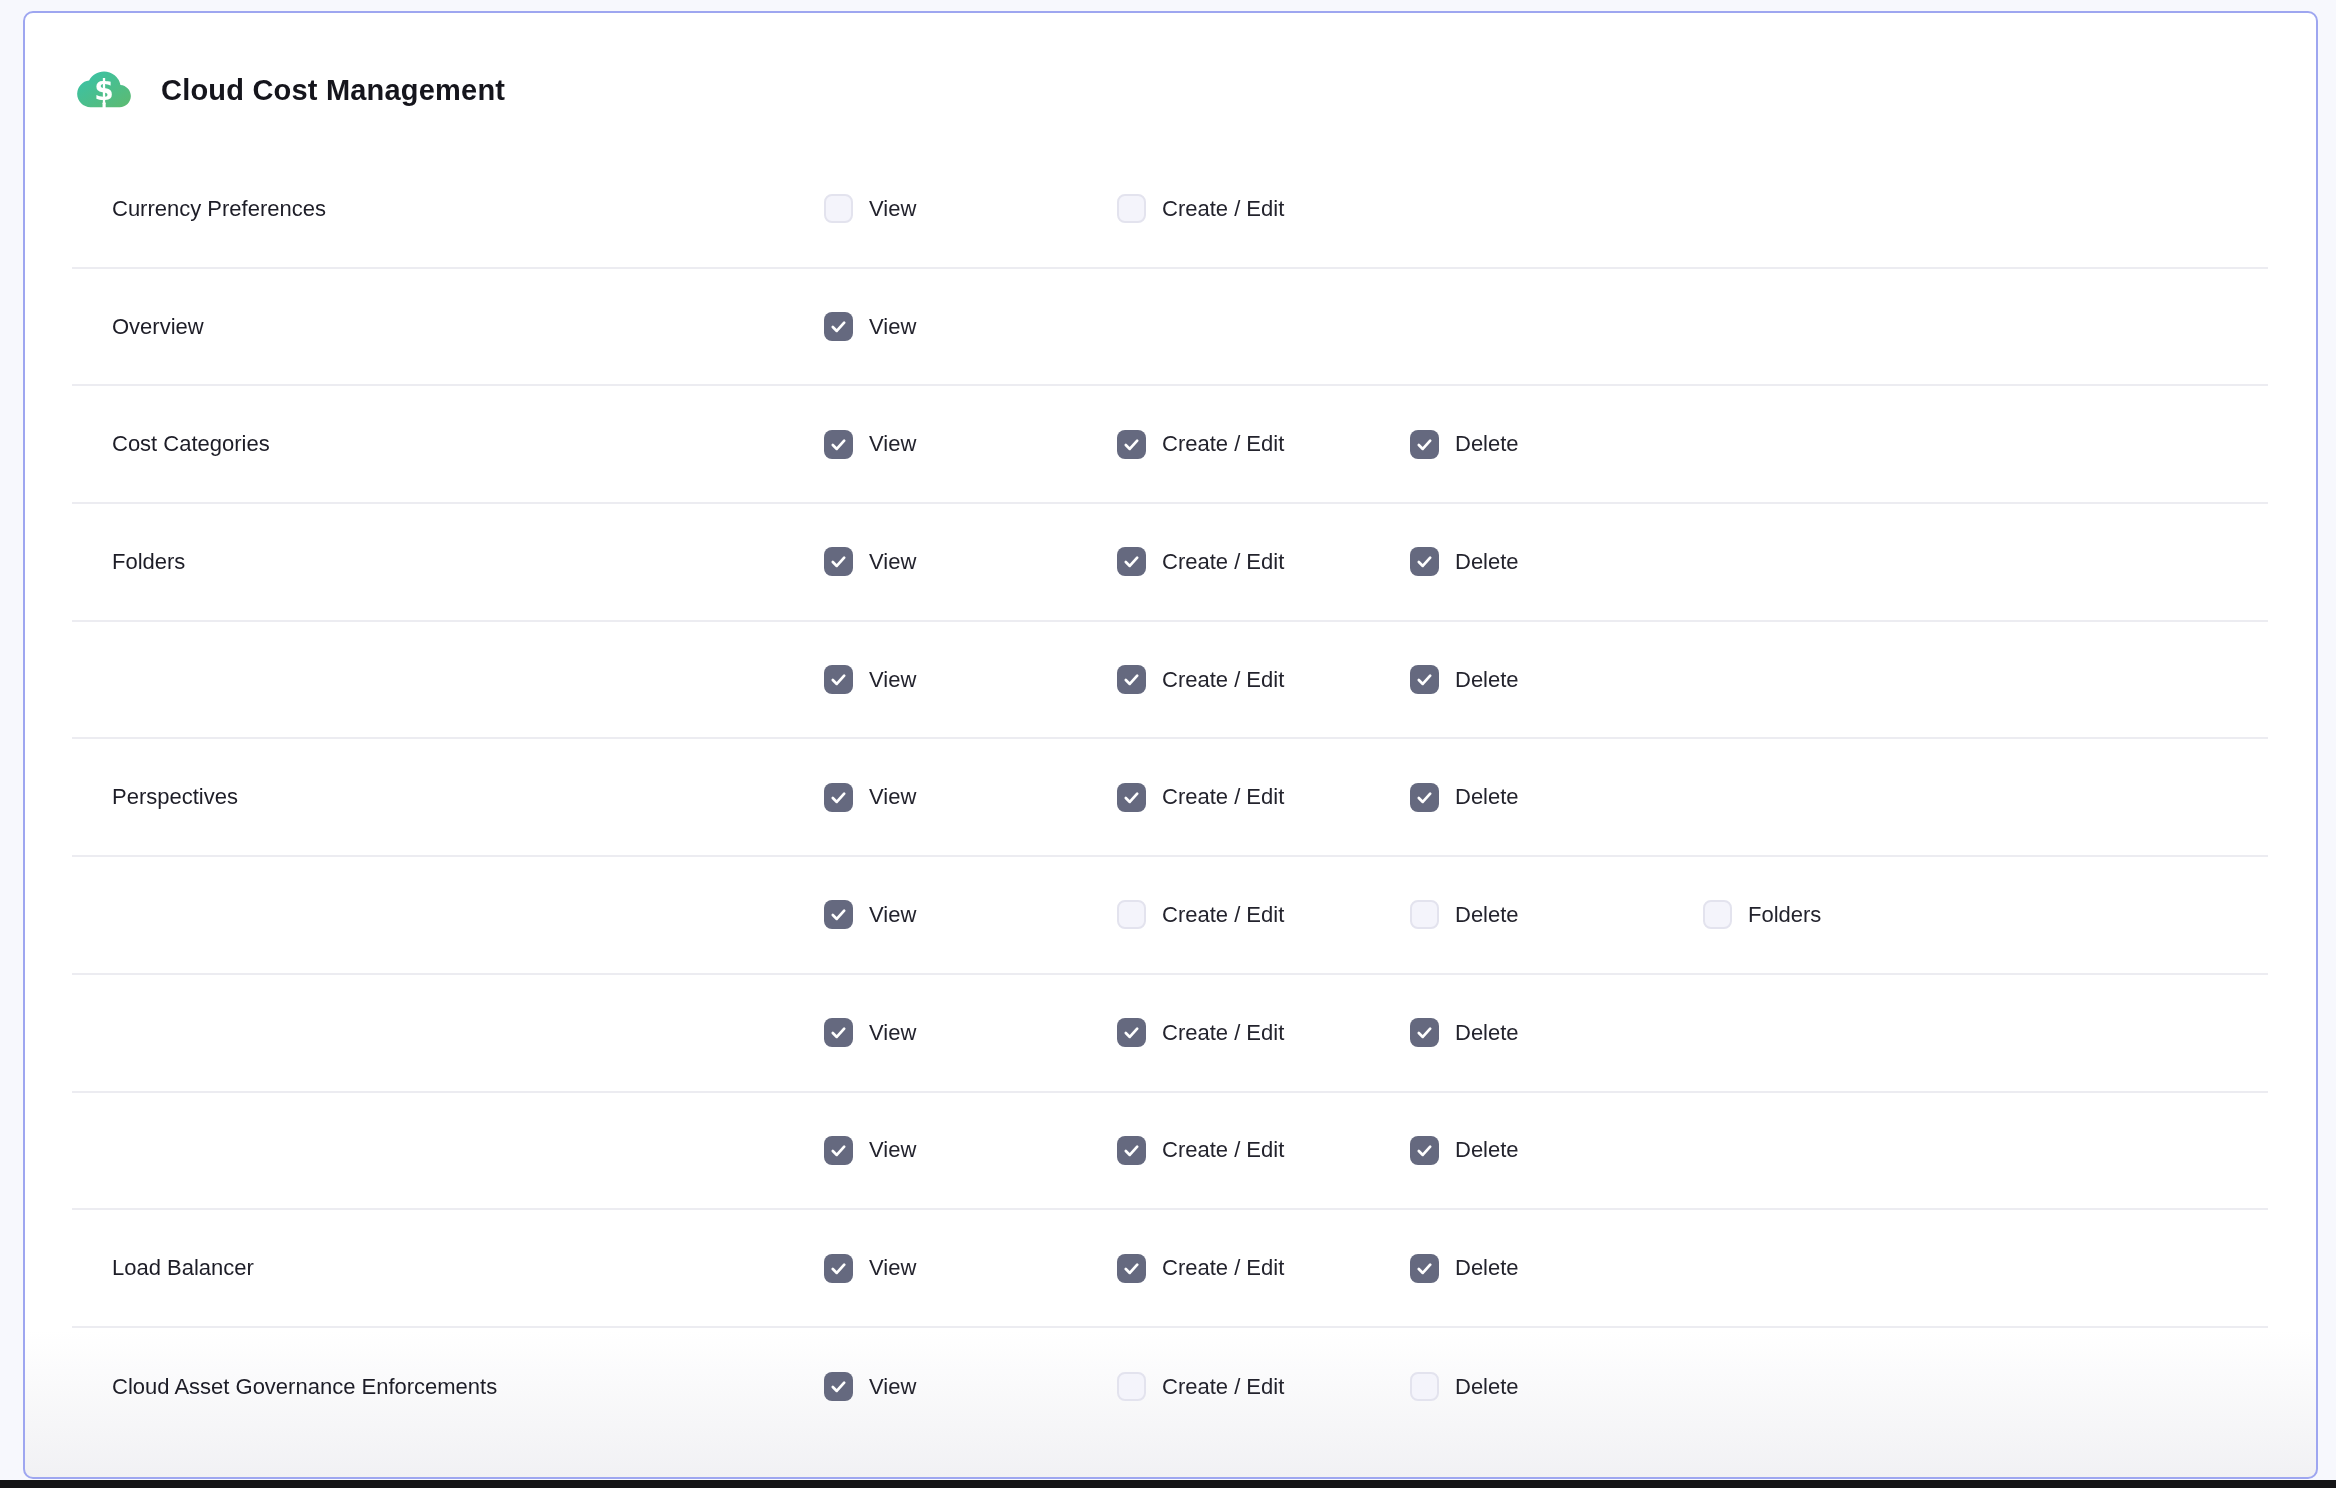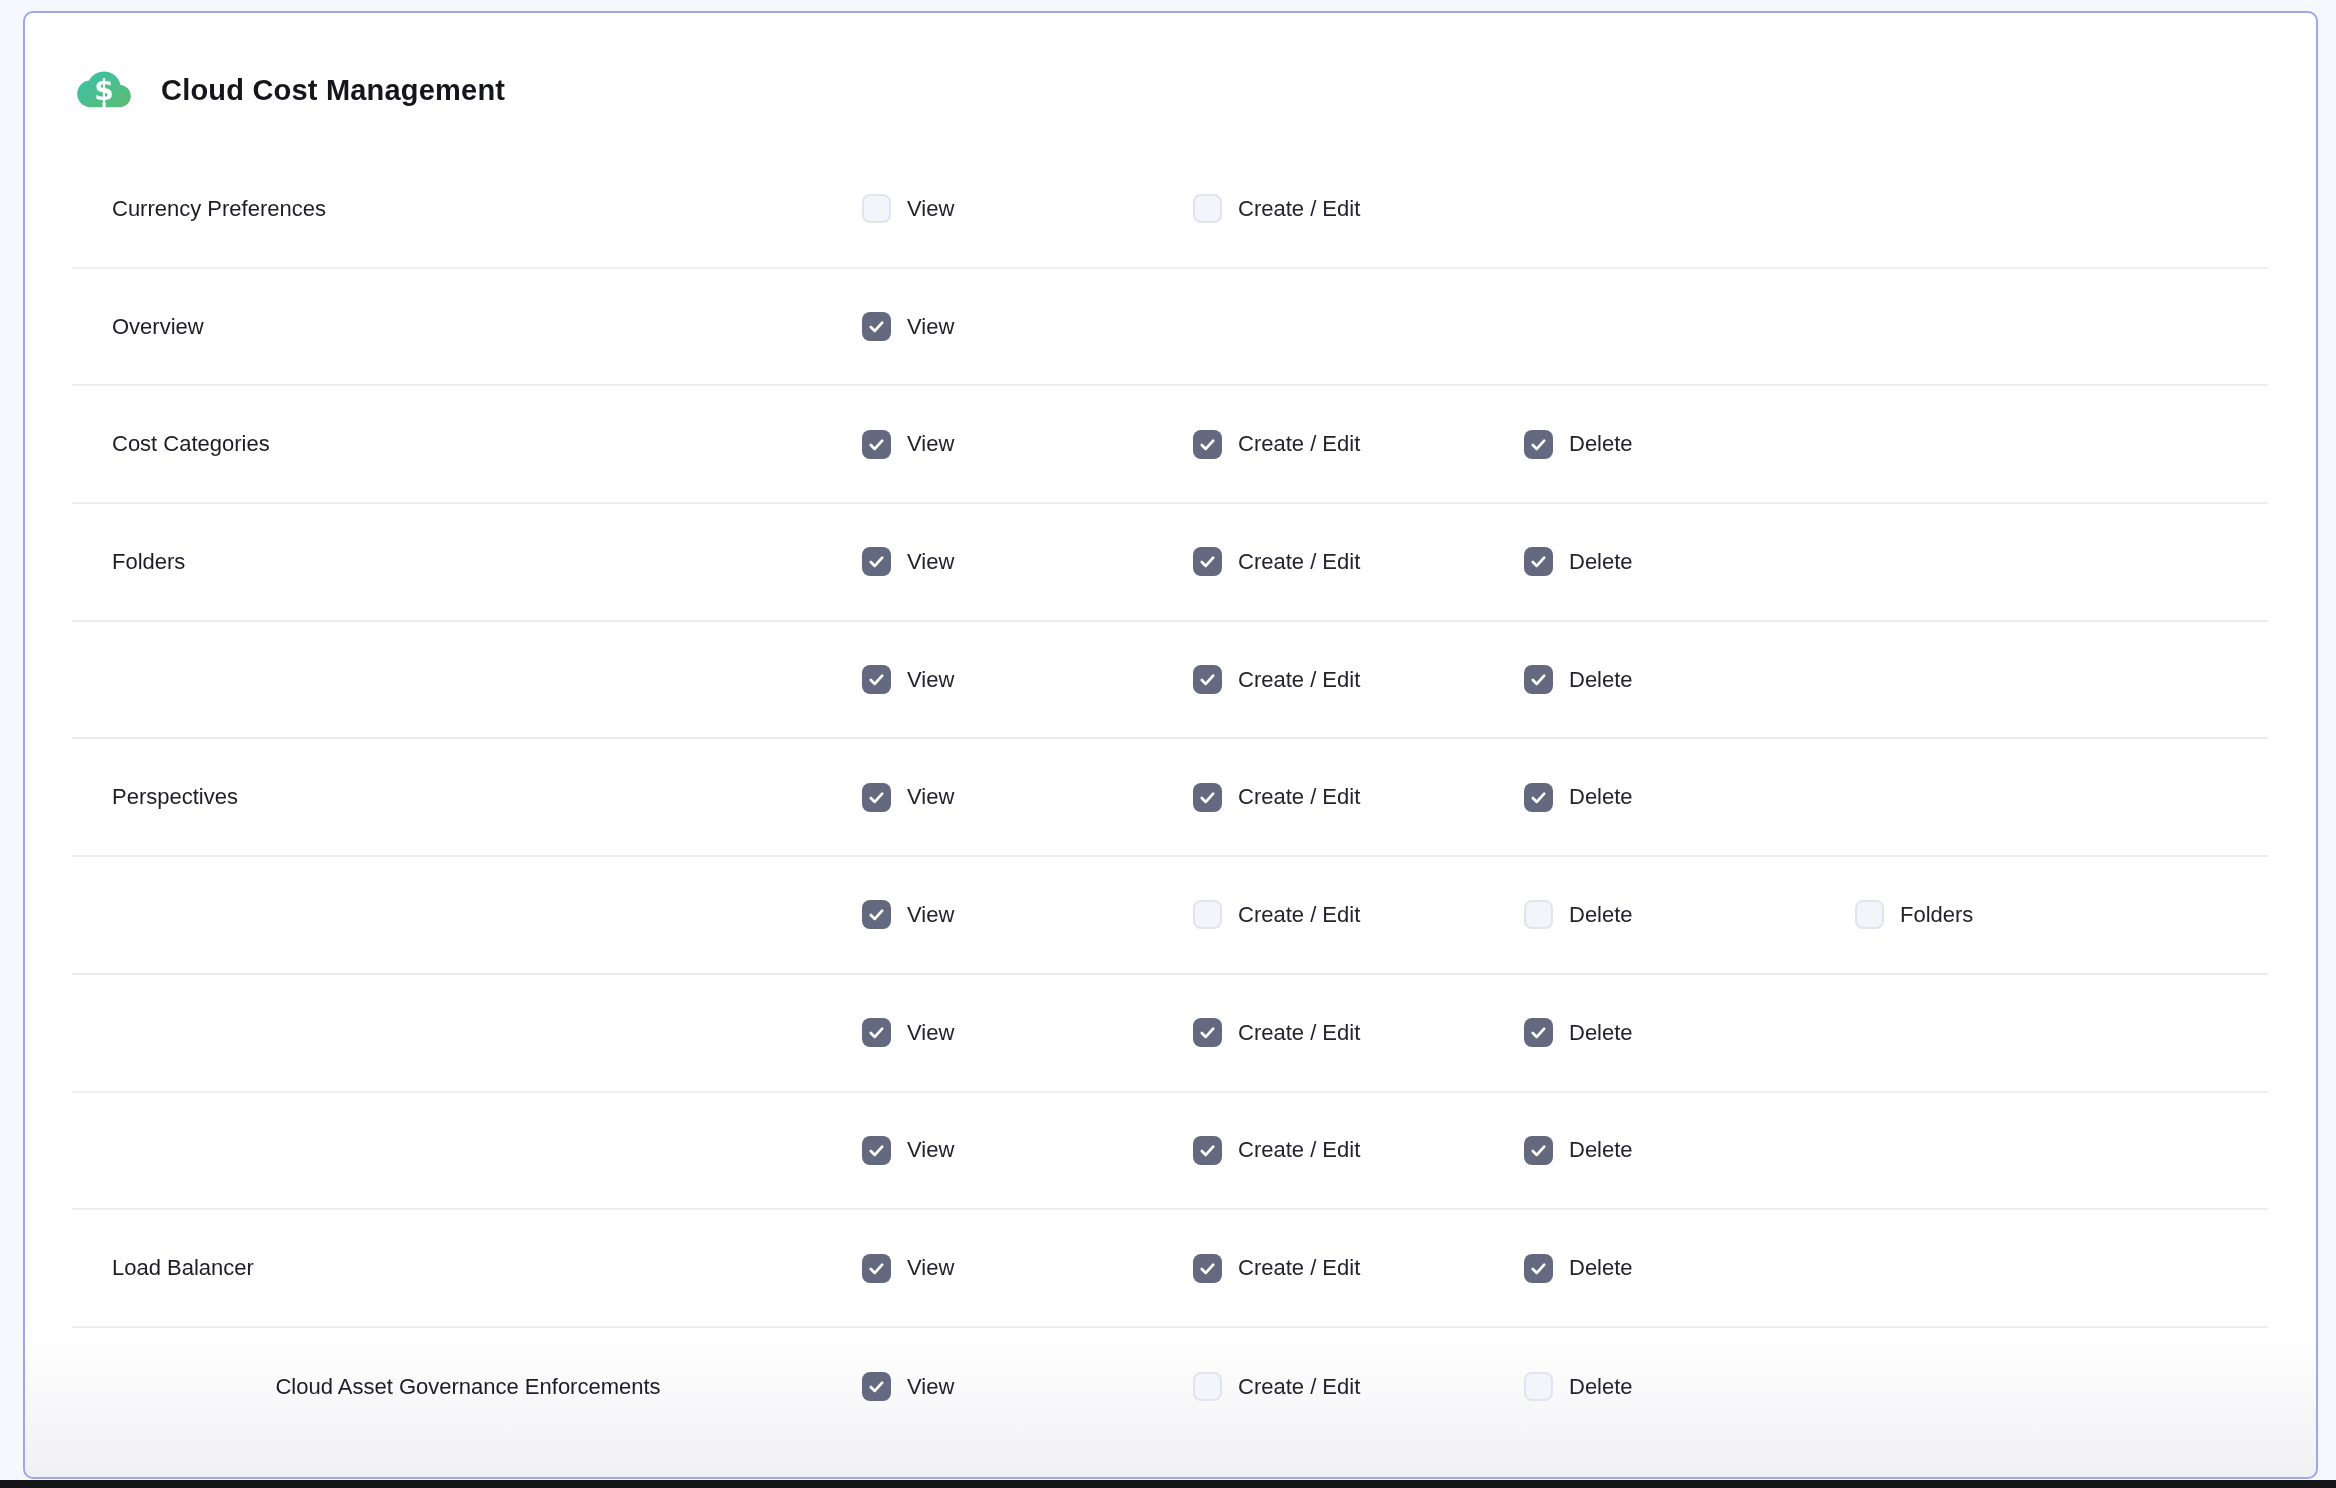--- a/index.html
+++ b/index.html
@@ -31,23 +31,22 @@
   }
   .rows { margin: 0 48px 0 47px; }
   .perm-row {
     height: 117.7px;
     display: grid;
     grid-template-columns: 712px 293px 293px 293px 1fr;
     align-items: center;
     padding-left: 40px;
     border-bottom: 2px solid #ececf1;
     box-sizing: border-box;
-    gap: 38px;
-  }
-  .perm-row:last-child { border-bottom: none; text-align: center; }
+  }
+  .perm-row:last-child { border-bottom: none; }
   .perm-label { font-size: 22px; color: #1d1d27; }
   .perm-cell {
     display: flex; align-items: center; gap: 16px;
     cursor: pointer; user-select: none;
   }
   .checkbox {
     width: 29px; height: 29px; border-radius: 8px;
     display: flex; align-items: center; justify-content: center;
     box-sizing: border-box; flex: none;
   }

